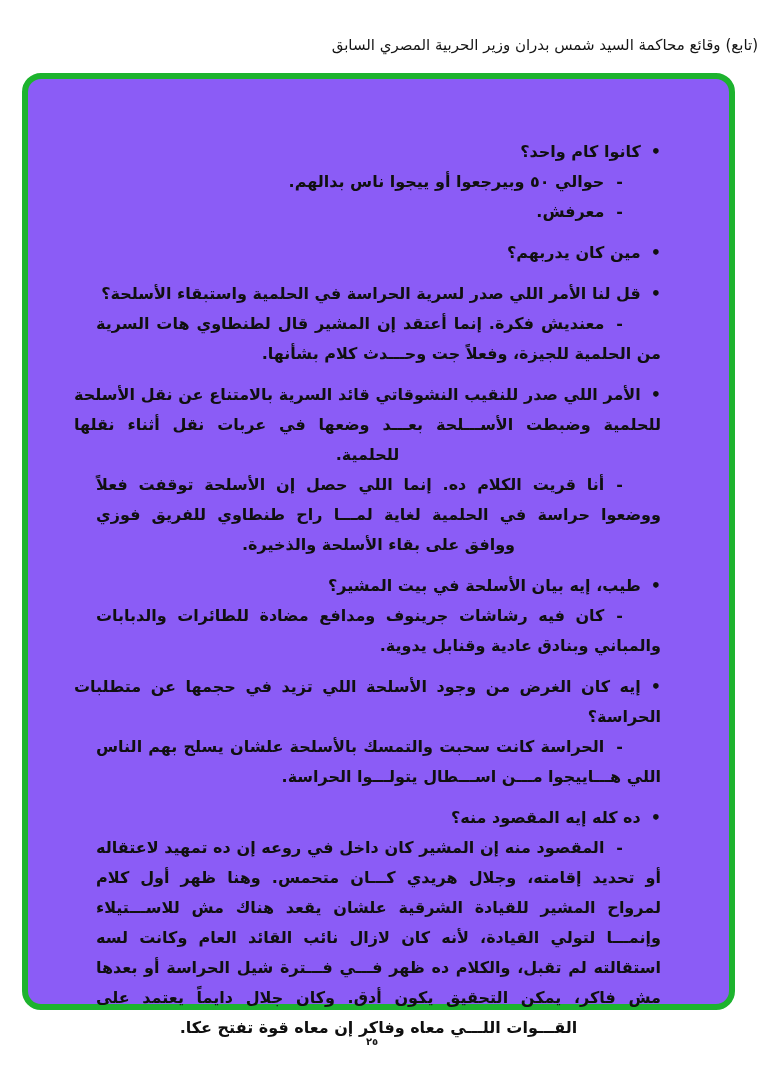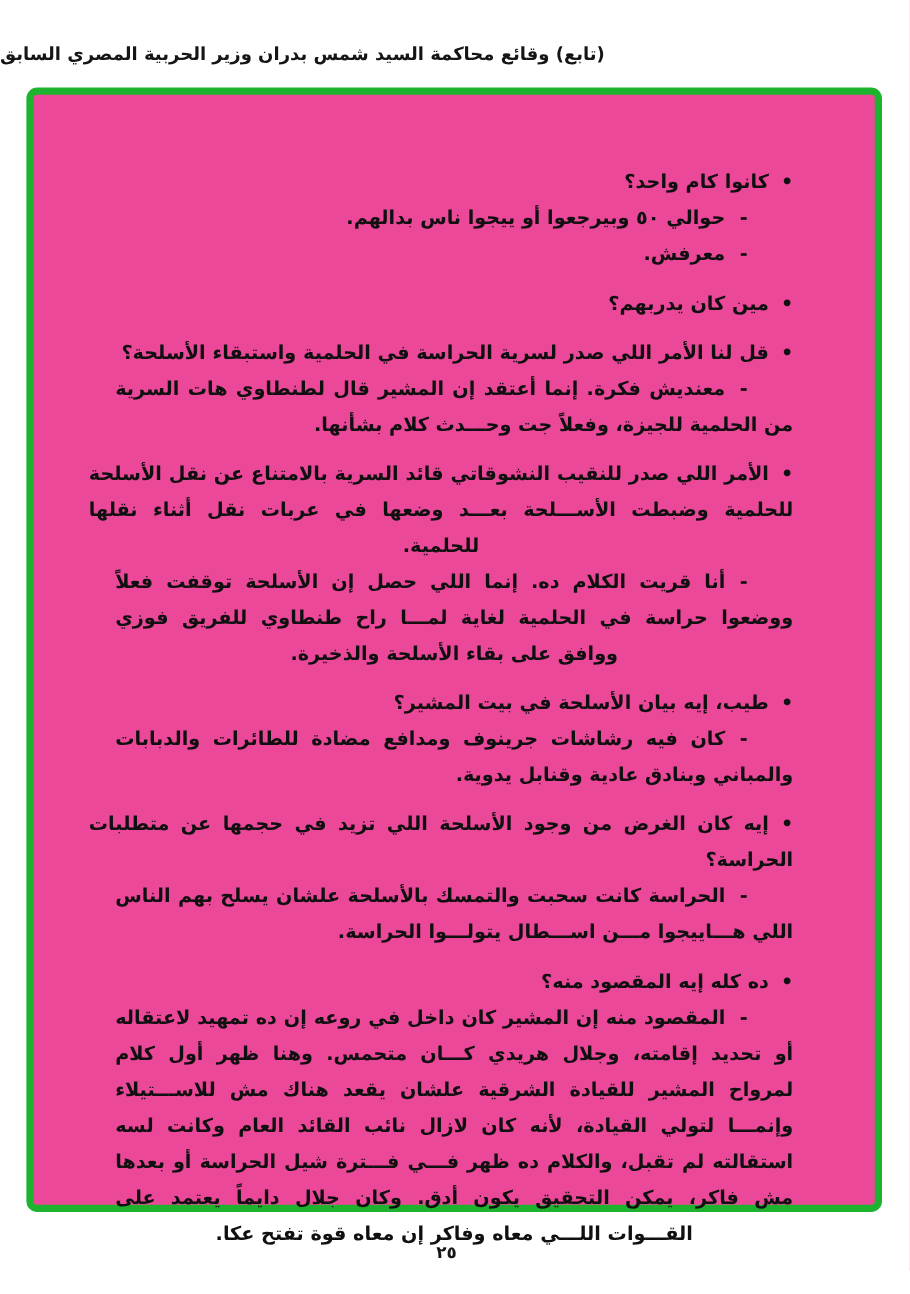--- a/index.html
+++ b/index.html
@@ -6,30 +6,30 @@
   .page{
     position:relative;
     width:758px;height:1078px;
     background:#ffffff;
     font-family:"DejaVu Sans",sans-serif;
     color:#111111;
     overflow:hidden;
   }
   .title{
     position:absolute;top:36px;left:0;right:0;
-    text-align:left;direction:rtl;
-    font-size:15px;font-weight:bold;
+    text-align:right;direction:rtl;
+    font-size:15px;font-weight:normal;
     color:#151515;
   }
   .frame{
     position:absolute;left:22px;top:73px;
     width:701px;height:925px;
     border:6px solid #1db32e;
-    border-radius:9px;
-    background:#ec4899;
+    border-radius:19px;
+    background:#8b5cf6;
   }
   .content{
     position:absolute;top:58px;left:46px;right:68px;
   }
   .item{
     direction:rtl;
     text-align:justify;
     text-align-last:right;
     font-size:16px;
     font-weight:bold;
@@ -38,21 +38,21 @@
   }
   .item.q{margin-top:11px;}
   .item.q:first-child{margin-top:0;}
   .item.a{margin-top:0;text-indent:19px;margin-left:22px;}
   .item.last-center{text-align-last:center;}
   .marker{display:inline-block;margin-left:10px;}
   .a .marker{margin-left:12px;}
   .pagenum{
     position:absolute;left:0;right:14px;top:1036px;
     text-align:center;direction:rtl;
-    font-size:14px;font-weight:bold;color:#151515;
+    font-size:10px;font-weight:bold;color:#151515;
   }
 </style>
 </head>
 <body>
 
 <div class="page">
   <div class="title">(تابع) وقائع محاكمة السيد شمس بدران وزير الحربية المصري السابق</div>
 
   <div class="frame">
     <div class="content" id="qa-list">

